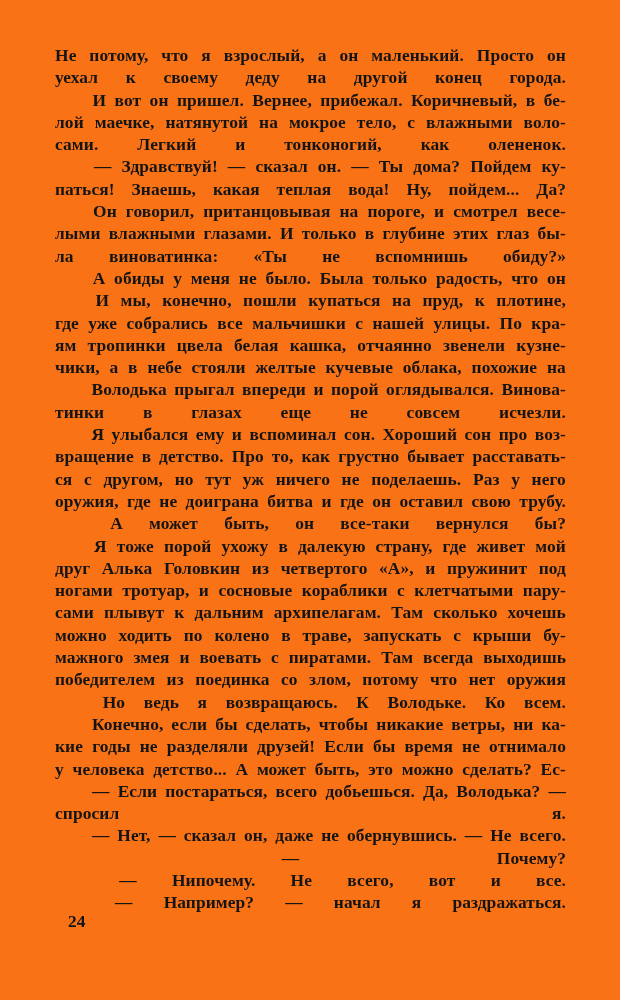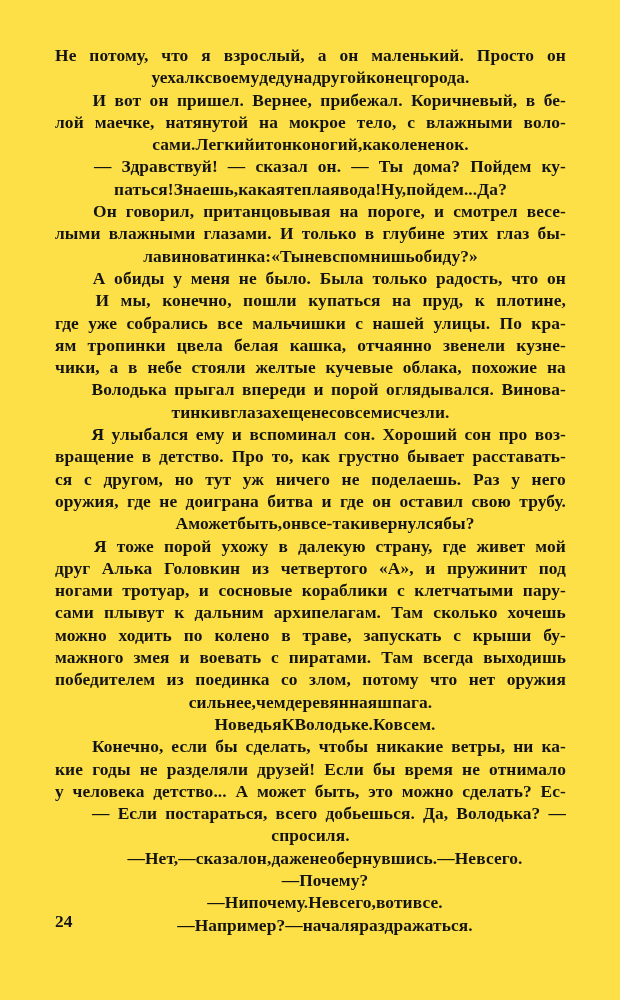--- a/index.html
+++ b/index.html
@@ -17,21 +17,21 @@
     color: #141414;
     -webkit-font-smoothing: none;
   }
 
   #page {
     position: absolute;
     left: 0;
     top: 0;
     width: 620px;
     height: 1000px;
-    background: #fde047;
+    background: #f97316;
   }
 
   #text-column {
     position: absolute;
     left: 55px;
     top: 44px;
     width: 511px;
   }
 
   
@@ -50,37 +50,37 @@
     white-space: pre;
     overflow: visible;
   }
 
   
   .line.justify {
     justify-content: space-between;
   }
   
   .line.flush {
-    justify-content: center;
+    justify-content: space-between;
   }
 
   .line .w {
     display: inline-block;
   }
 
   
   .line .indent {
     display: inline-block;
     width: 29px;
     flex: none;
   }
 
   .page-number {
     position: absolute;
-    left: 55px;
+    left: 68px;
     top: 910px;
     font-size: 17.4px;
     font-weight: 700;
     line-height: 22px;
     font-family: "Liberation Serif", "DejaVu Serif", serif;
   }
 </style>
 </head>
 <body>
 
@@ -127,24 +127,23 @@
         <div class="line flush"><span class="indent"></span><span class="w">А</span> <span class="w">может</span> <span class="w">быть,</span> <span class="w">он</span> <span class="w">все-таки</span> <span class="w">вернулся</span> <span class="w">бы?</span></div>
       </div>
       <div class="para">
         <div class="line justify"><span class="indent"></span><span class="w">Я</span><span class="w">тоже</span><span class="w">порой</span><span class="w">ухожу</span><span class="w">в</span><span class="w">далекую</span><span class="w">страну,</span><span class="w">где</span><span class="w">живет</span><span class="w">мой</span></div>
         <div class="line justify"><span class="w">друг</span><span class="w">Алька</span><span class="w">Головкин</span><span class="w">из</span><span class="w">четвертого</span><span class="w">«А»,</span><span class="w">и</span><span class="w">пружинит</span><span class="w">под</span></div>
         <div class="line justify"><span class="w">ногами</span><span class="w">тротуар,</span><span class="w">и</span><span class="w">сосновые</span><span class="w">кораблики</span><span class="w">с</span><span class="w">клетчатыми</span><span class="w">пару-</span></div>
         <div class="line justify"><span class="w">сами</span><span class="w">плывут</span><span class="w">к</span><span class="w">дальним</span><span class="w">архипелагам.</span><span class="w">Там</span><span class="w">сколько</span><span class="w">хочешь</span></div>
         <div class="line justify"><span class="w">можно</span><span class="w">ходить</span><span class="w">по</span><span class="w">колено</span><span class="w">в</span><span class="w">траве,</span><span class="w">запускать</span><span class="w">с</span><span class="w">крыши</span><span class="w">бу-</span></div>
         <div class="line justify"><span class="w">мажного</span><span class="w">змея</span><span class="w">и</span><span class="w">воевать</span><span class="w">с</span><span class="w">пиратами.</span><span class="w">Там</span><span class="w">всегда</span><span class="w">выходишь</span></div>
         <div class="line justify"><span class="w">победителем</span><span class="w">из</span><span class="w">поединка</span><span class="w">со</span><span class="w">злом,</span><span class="w">потому</span><span class="w">что</span><span class="w">нет</span><span class="w">оружия</span></div>
-        <div class="line flush"><span class="w">сильнее,</span> <span class="w">чем</span> <span class="w">деревянная</span> <span class="w">шпага.</span></div>
       </div>
       <div class="para">
-        <div class="line flush"><span class="indent"></span><span class="w">Но</span> <span class="w">ведь</span> <span class="w">я</span>  <span class="w">К</span> <span class="w">Володьке.</span> <span class="w">Ко</span> <span class="w">всем.</span></div>
+        <div class="line flush"><span class="indent"></span><span class="w">Но</span> <span class="w">ведь</span> <span class="w">я</span> <span class="w">возвращаюсь.</span> <span class="w">К</span> <span class="w">Володьке.</span> <span class="w">Ко</span> <span class="w">всем.</span></div>
       </div>
       <div class="para">
         <div class="line justify"><span class="indent"></span><span class="w">Конечно,</span><span class="w">если</span><span class="w">бы</span><span class="w">сделать,</span><span class="w">чтобы</span><span class="w">никакие</span><span class="w">ветры,</span><span class="w">ни</span><span class="w">ка-</span></div>
         <div class="line justify"><span class="w">кие</span><span class="w">годы</span><span class="w">не</span><span class="w">разделяли</span><span class="w">друзей!</span><span class="w">Если</span><span class="w">бы</span><span class="w">время</span><span class="w">не</span><span class="w">отнимало</span></div>
         <div class="line justify"><span class="w">у</span><span class="w">человека</span><span class="w">детство...</span><span class="w">А</span><span class="w">может</span><span class="w">быть,</span><span class="w">это</span><span class="w">можно</span><span class="w">сделать?</span><span class="w">Ес-</span></div>
       </div>
       <div class="para">
         <div class="line justify"><span class="indent"></span><span class="w">—</span><span class="w">Если</span><span class="w">постараться,</span><span class="w">всего</span><span class="w">добьешься.</span><span class="w">Да,</span><span class="w">Володька?</span><span class="w">—</span></div>
         <div class="line flush"><span class="w">спросил</span> <span class="w">я.</span></div>
       </div>

